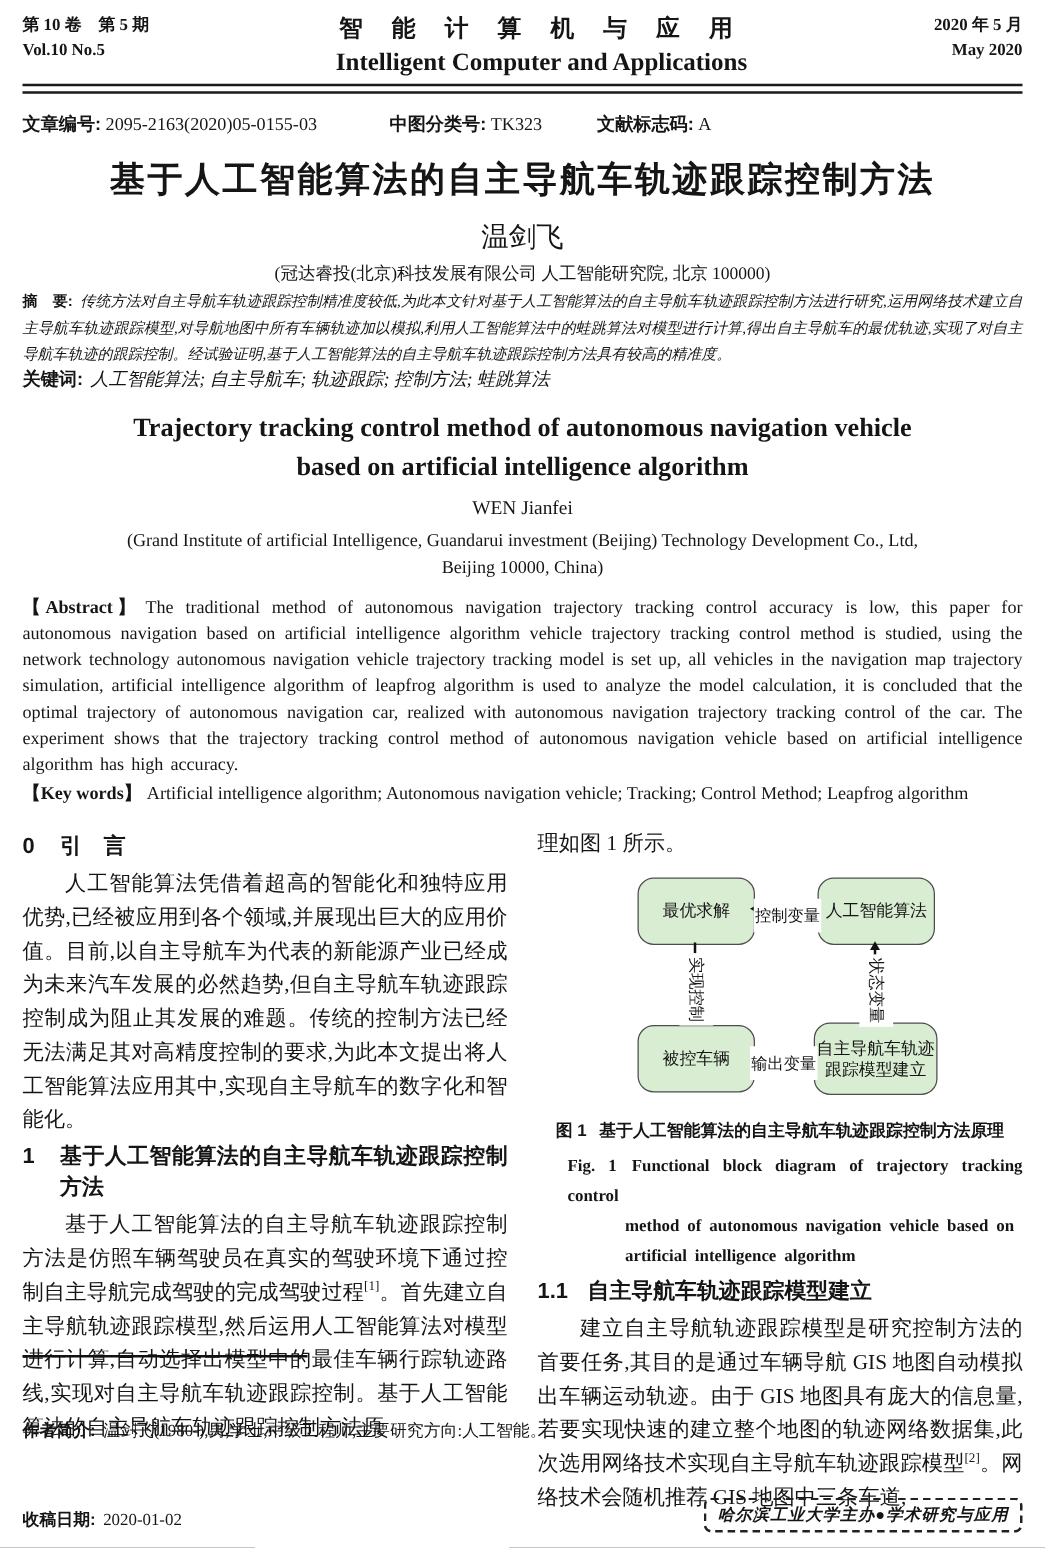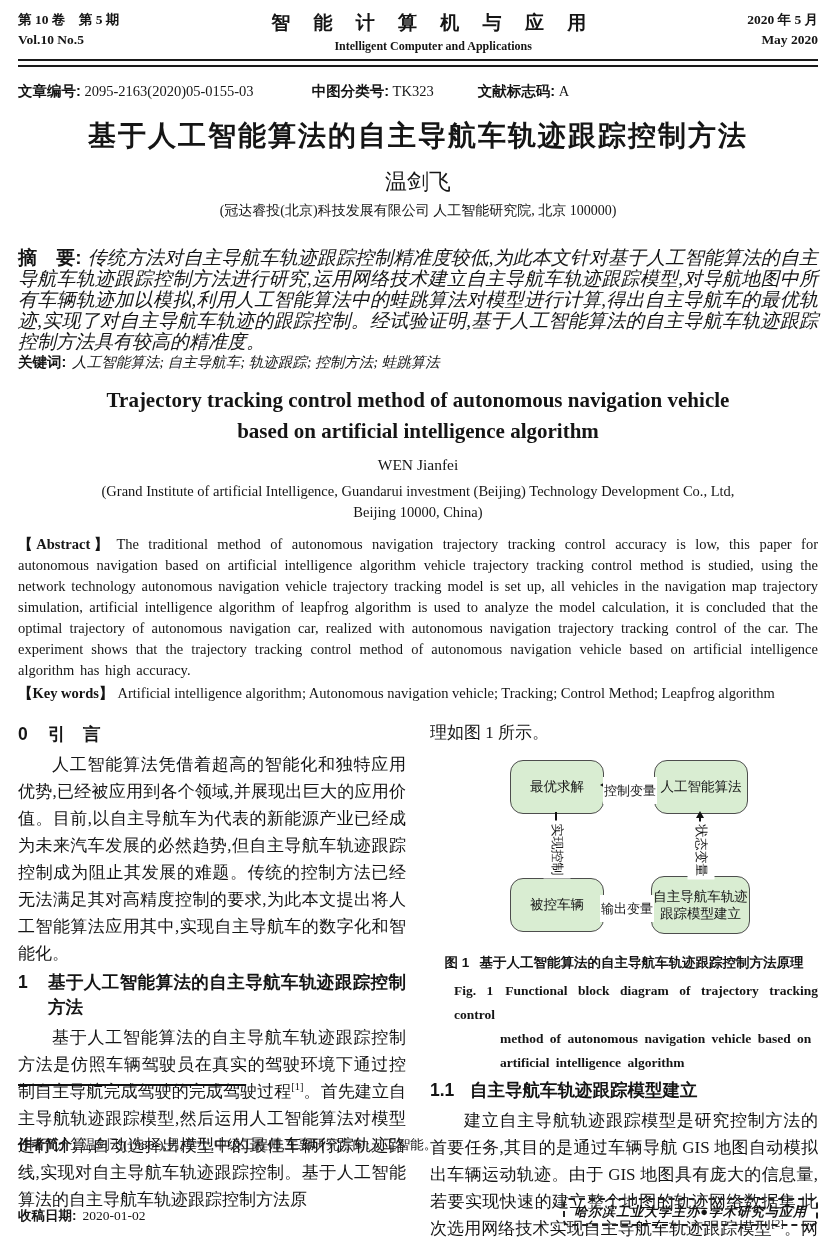--- a/index.html
+++ b/index.html
@@ -8,35 +8,35 @@
     position:relative; box-sizing:border-box; padding:8px 18px;
     font-family:"Liberation Serif","DejaVu Serif",serif; color:#151515;
     overflow:hidden;
   }
   
   .hdr {display:flex; justify-content:space-between; align-items:flex-start; font-weight:bold; font-size:13.5px; margin-top:2px;}
   .hdr-left div, .hdr-right div {line-height:20px;}
   .hdr-left .cn, .hdr-right .cn {font-family:Liberation Serif, serif;}
   .hdr-center {text-align:center; flex:1;}
   .journal-cn {font-size:19px; font-weight:bold; letter-spacing:9px; font-family:"Liberation Sans","DejaVu Sans",sans-serif;}
-  .journal-en {font-size:12px; font-weight:bold; margin-top:3px;}
+  .journal-en {font-size:20px; font-weight:bold; margin-top:3px;}
   .hdr-right {text-align:right;}
   .double-rule {margin-top:5px; height:4px; border-top:2px solid #1a1a1a; border-bottom:2px solid #1a1a1a;}
   
   .meta-line {margin-top:15px; font-size:14.5px; display:flex; align-items:baseline;}
   .meta-line b {font-family:"Liberation Sans","DejaVu Sans",sans-serif; font-weight:bold;}
   .meta-item2 {margin-left:58px;}
   .meta-item3 {margin-left:44px;}
   
   .title-cn {margin:16px 0 0; text-align:center; font-size:28px; font-weight:bold;
              font-family:"Liberation Sans","DejaVu Sans",sans-serif; letter-spacing:2px;}
   .author-cn {margin-top:12px; text-align:center; font-size:22px;}
   .affil-cn {margin-top:5px; text-align:center; font-size:14px;}
   
-  .abstract-cn {margin-top:27px; font-size:19px; line-height:21px; text-align:justify; font-style:italic;}
+  .abstract-cn {margin-top:3px; font-size:12px; line-height:21px; text-align:justify; font-style:italic;}
   .abstract-cn .lbl, .keywords-cn .lbl {font-style:normal; font-weight:bold; font-family:"Liberation Sans","DejaVu Sans",sans-serif; margin-right:6px;}
   .keywords-cn {font-size:14.5px; line-height:21px; font-style:italic;}
   
   .title-en {margin-top:12px; text-align:center; font-size:21px; font-weight:bold; line-height:31px;}
   .author-en {margin-top:9px; text-align:center; font-size:15.5px;}
   .affil-en {margin-top:7px; text-align:center; font-size:14.5px; line-height:21px;}
   .abstract-en {margin:11px 0 0; font-size:14.5px; line-height:21px; text-align:justify; word-spacing:2px;}
   .abstract-en .lbl, .keywords-en .lbl {font-weight:bold; margin-right:4px;}
   .keywords-en {margin-top:2px; font-size:14.5px; line-height:21px;}
   

